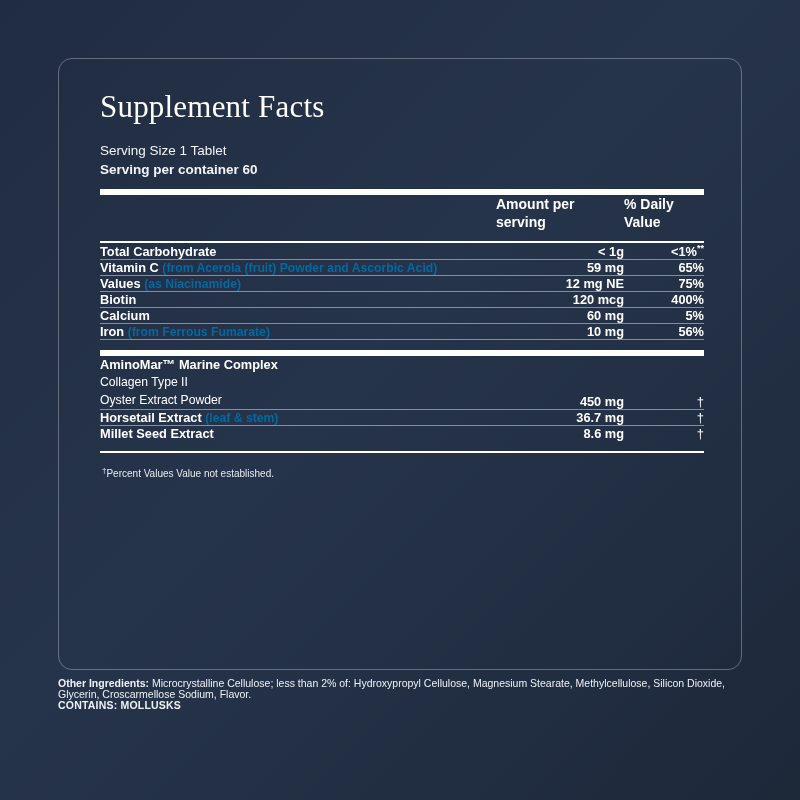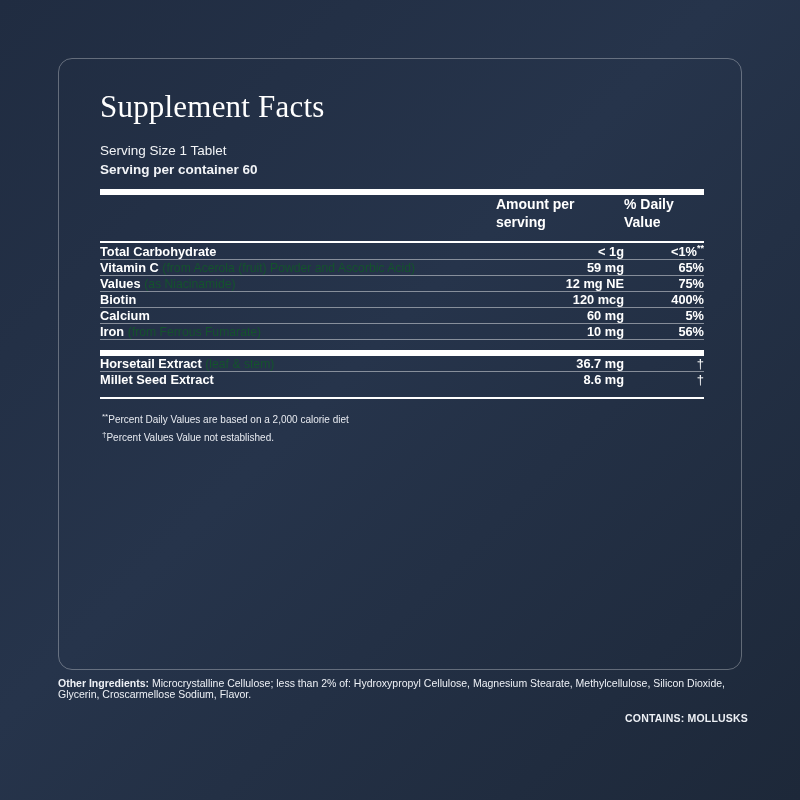--- a/index.html
+++ b/index.html
@@ -86,23 +86,23 @@
   }
   .row-name {
     font-size: 12.8px;
     padding: 9px 0 8px 2px;
     text-align: left;
   }
   .row-name .nm {
     font-weight: bold;
   }
   .row-name .sub {
-    font-weight: normal;
+    font-weight: bold;
     font-size: 12.2px;
-    color: #14532d;
+    color: #0369a1;
   }
   .row-amt, .row-dv {
     font-size: 12.8px;
     font-weight: bold;
     text-align: right;
     padding: 9px 0 8px 0;
     white-space: nowrap;
   }
   .sup {
     font-size: 9px;
@@ -149,25 +149,23 @@
     position: absolute;
     left: 58px;
     top: 678px;
     width: 690px;
     font-size: 10.5px;
     line-height: 11px;
     color: #eef1f6;
   }
   .bottom .lbl { font-weight: bold; }
   .contains {
-    margin-top: 13px;
     font-size: 10.5px;
     font-weight: bold;
     letter-spacing: 0.2px;
-    text-align: right;
   }
 </style>
 </head>
 <body>
 
 <div class="page">
 
   <div class="panel">
     <div class="inner">
 
@@ -262,20 +260,29 @@
       <div class="rule"></div>
 
       <table class="facts">
         <colgroup>
           <col class="col-name">
             <col class="col-amt">
             <col class="col-dv">
         </colgroup>
         <tbody>
           <tr class="row-line">
+            <td class="blend-name">
+              <span class="b1">AminoMar™ Marine Complex</span><br>
+              <span class="b2">Collagen Type II</span><br>
+              <span class="b2">Oyster Extract Powder</span>
+            </td>
+            <td class="blend-amt">450 mg</td>
+            <td class="blend-dagger">†</td>
+          </tr>
+          <tr class="row-line">
             <td class="row-name">
               <span class="nm">Horsetail Extract</span>
               <span class="sub">(leaf &amp; stem)</span>
             </td>
             <td class="row-amt">36.7 mg</td>
             <td class="dagger-cell">†</td>
           </tr>
           <tr>
             <td class="row-name">
               <span class="nm">Millet Seed Extract</span>
@@ -283,21 +290,20 @@
             </td>
             <td class="row-amt">8.6 mg</td>
             <td class="dagger-cell">†</td>
           </tr>
         </tbody>
       </table>
 
       <div class="rule medium"></div>
 
       <div class="footnotes">
-        <div><span class="mark">**</span><span>Percent Daily Values are based on a 2,000 calorie diet</span></div>
         <div><span class="mark">†</span><span>Percent Values Value not established.</span></div>
       </div>
 
     </div>
   </div>
 
   <div class="bottom">
     <div>
       <span class="lbl">Other Ingredients:</span><span> Microcrystalline Cellulose; less than 2% of: Hydroxypropyl Cellulose, Magnesium Stearate, Methylcellulose, Silicon Dioxide, Glycerin, Croscarmellose Sodium, Flavor.</span>
     </div>

